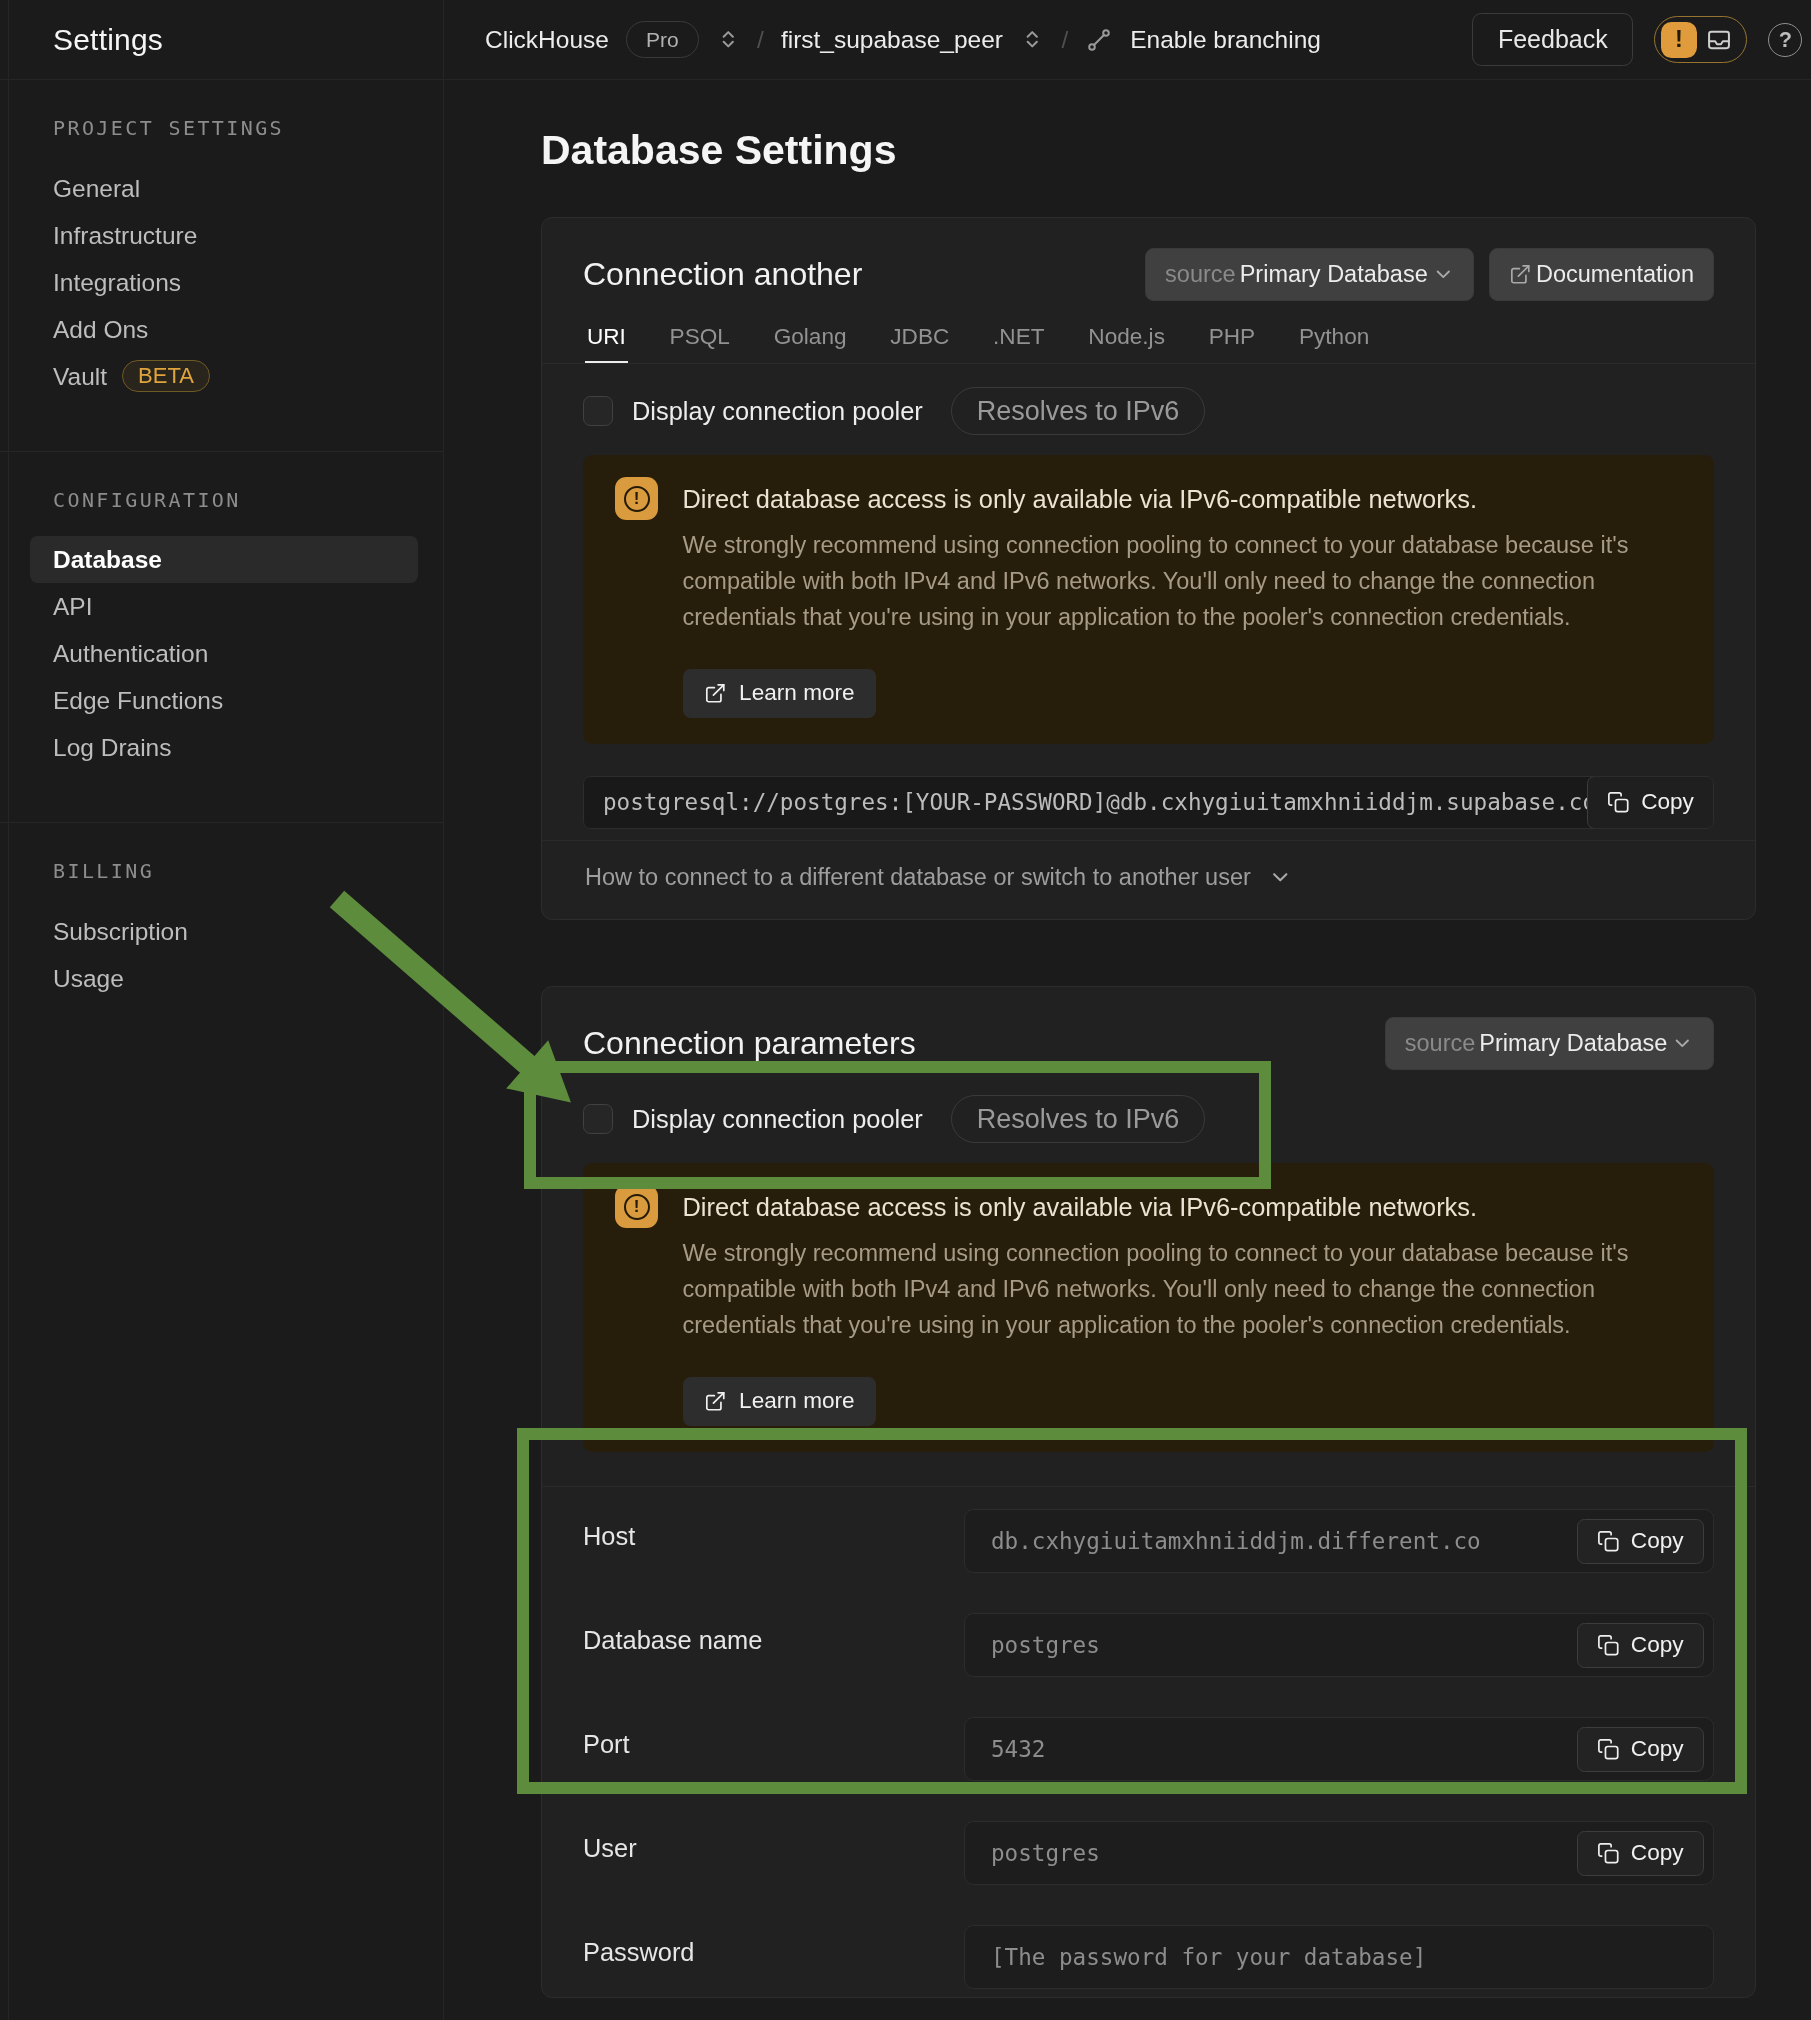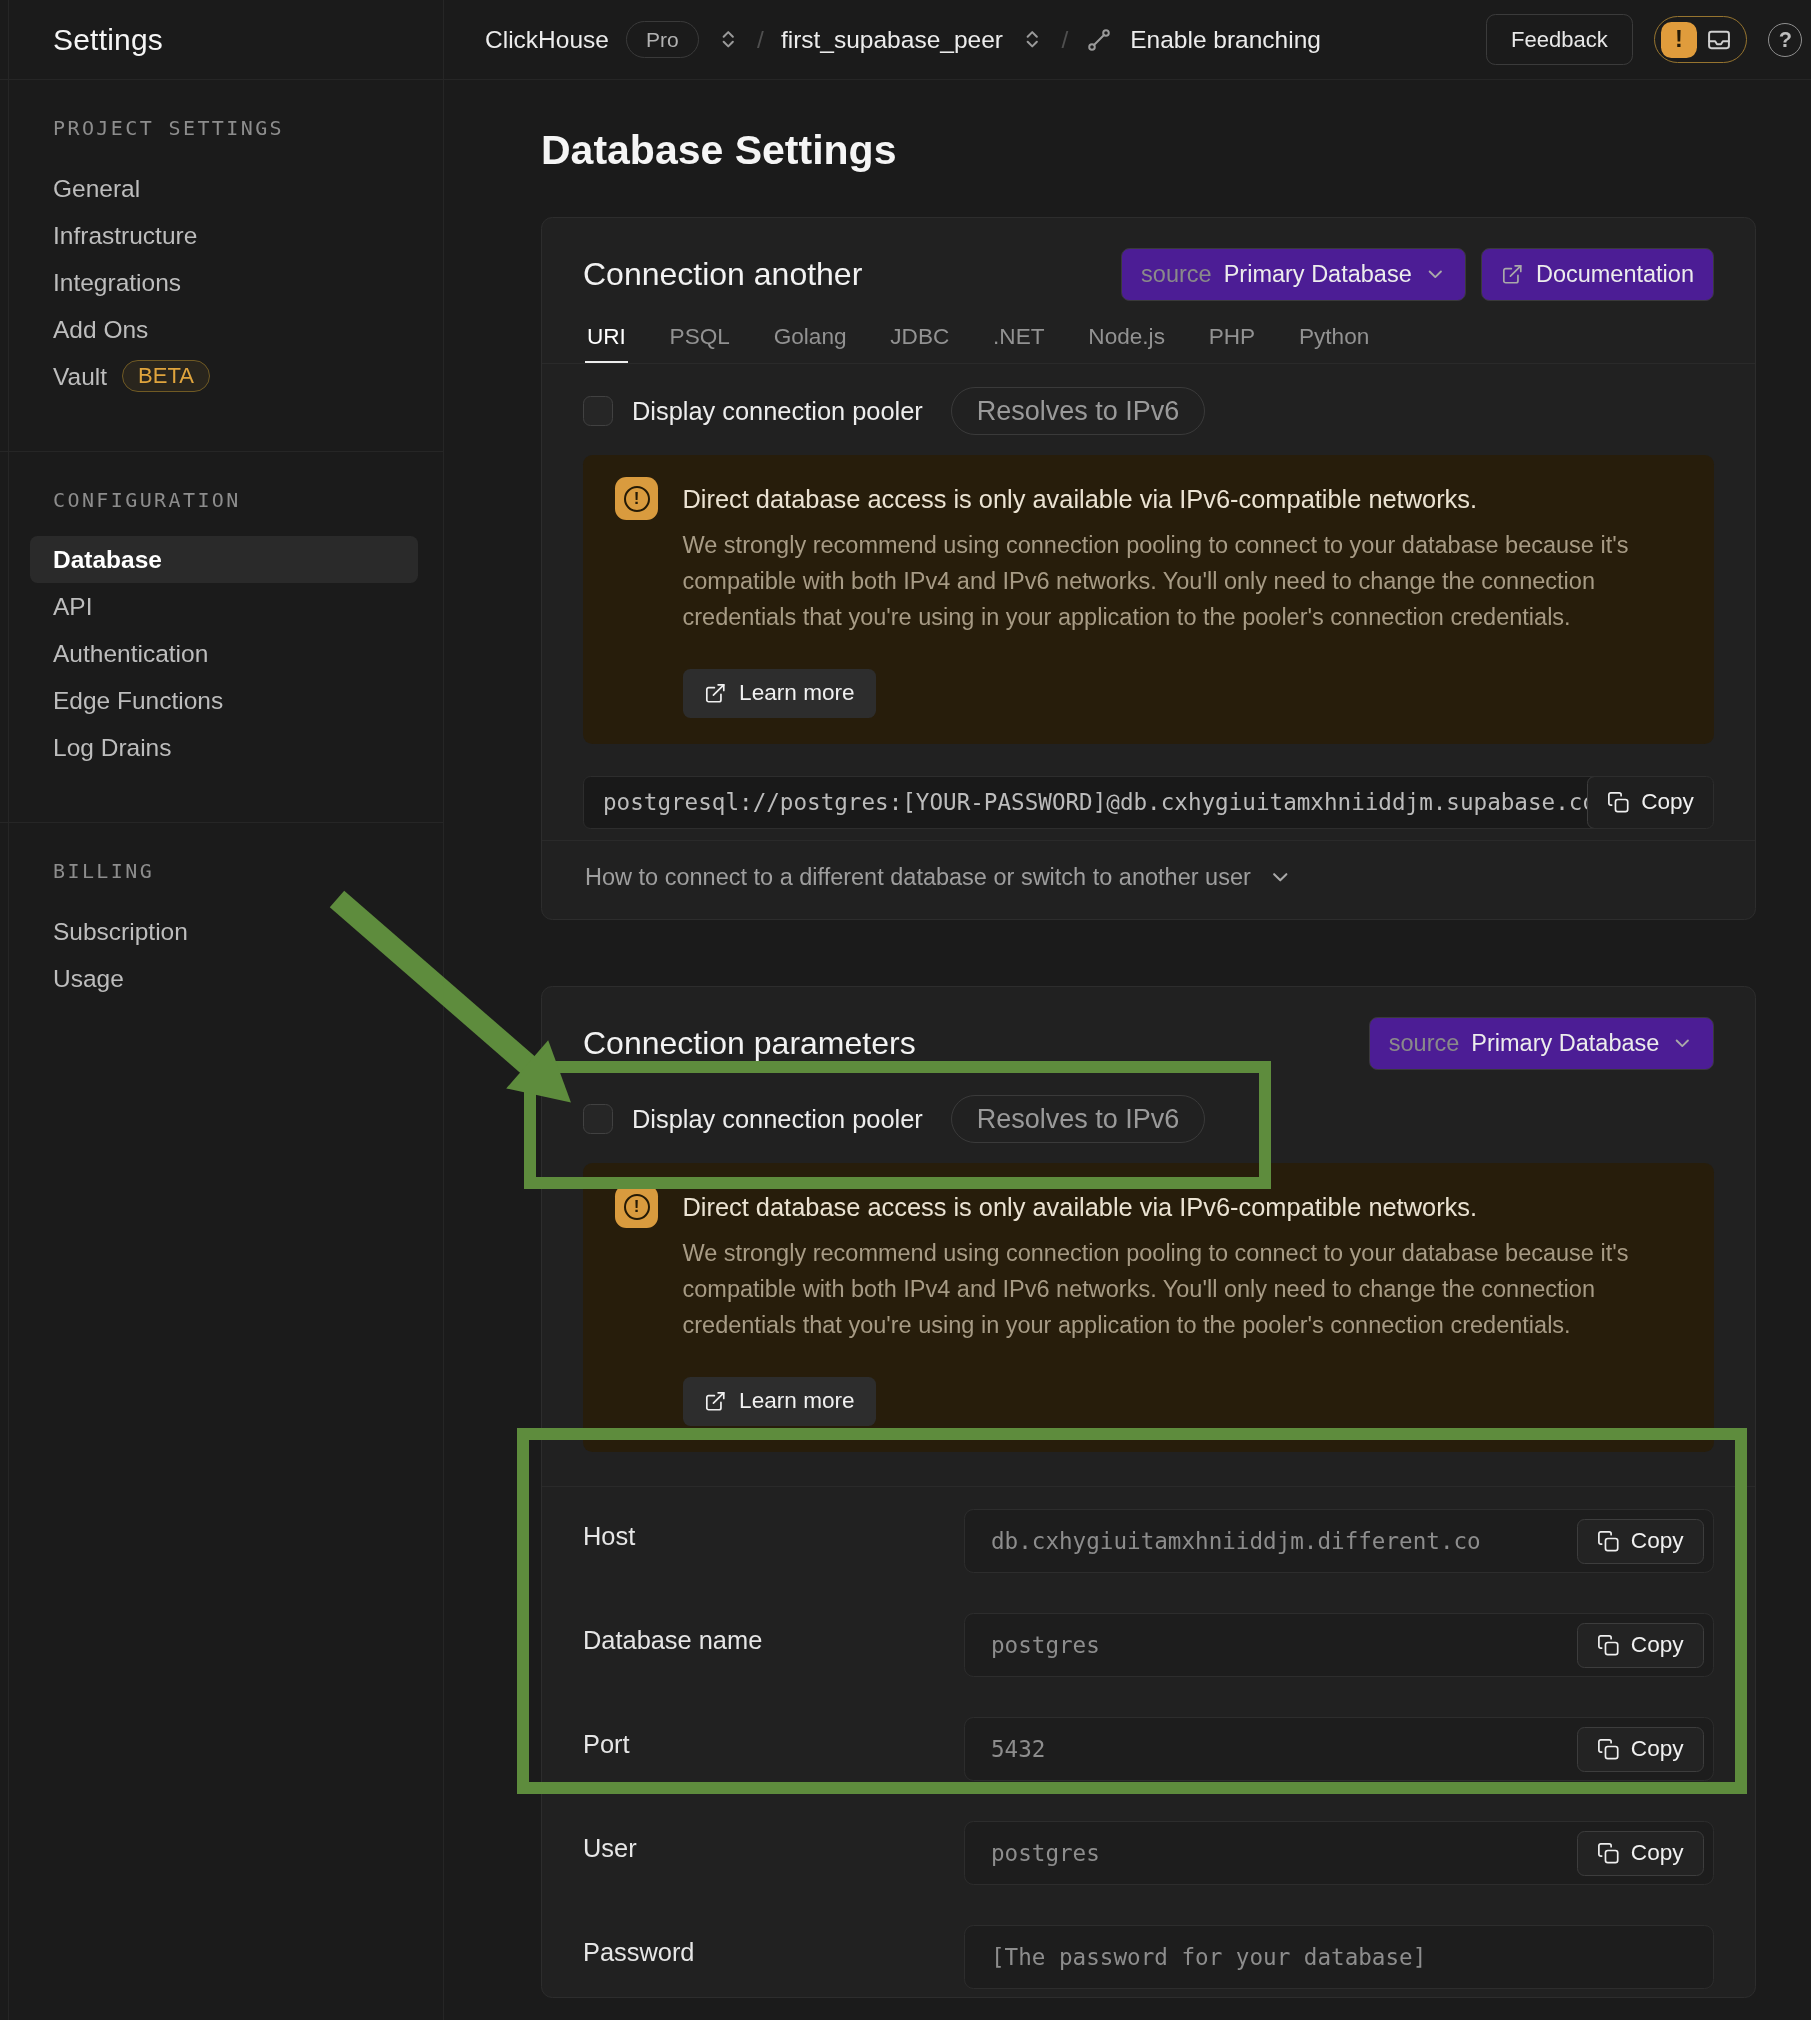--- a/index.html
+++ b/index.html
@@ -17,21 +17,21 @@
   .topbar { height:80px; border-bottom:0.9px solid #262626; display:flex; position:relative; z-index:4; }
   .topbar-left { width:444px; flex:none; border-right:0.9px solid #262626; display:flex; align-items:center; padding-left:53px; }
   .app-title { font-size:30px; font-weight:500; color:#f5f5f5; letter-spacing:0.2px; }
   .topbar-main { flex:1; display:flex; align-items:center; padding:0 21px 0 41px; }
   .crumbs { display:flex; align-items:center; gap:17px; font-size:24.5px; color:#ececec; }
   .pill { border:0.9px solid #3a3a3a; border-radius:941px; padding:5.6px 19px; font-size:21px; color:#b2b2b2; }
   .slash { color:#4f4f4f; font-size:24.5px; }
   .icon-dim { color:#9a9a9a; }
   .crumb-link { cursor:pointer; }
   .topbar-right { margin-left:auto; display:flex; align-items:center; gap:21px; }
-  .btn-feedback { background:transparent; border:0.9px solid #3b3b3b; border-radius:9.4px; color:#e8e8e8; font-size:22px; padding:11.3px 24.5px; }
+  .btn-feedback { background:transparent; border:0.9px solid #3b3b3b; border-radius:9.4px; color:#e8e8e8; font-size:25px; padding:11.3px 24.5px; }
   .avatar-group { border:0.9px solid #96742f; border-radius:941px; padding:4.7px 13px 4.7px 5.6px; display:flex; align-items:center; gap:8.5px; cursor:pointer; }
   .notif-badge { width:36px; height:36px; border-radius:10.4px; background:#e09c3c; color:#241a06; font-weight:bold; font-size:23.5px; display:flex; align-items:center; justify-content:center; }
   .help-btn { width:34px; height:34px; border-radius:50%; border:1.9px solid #8f8f8f; color:#bdbdbd; font-size:21.7px; font-weight:bold; display:flex; align-items:center; justify-content:center; margin-right:-11.3px; background:transparent; }
 
   
   .sidebar { position:absolute; left:0; top:80px; bottom:0; width:444px; border-right:0.9px solid #262626; z-index:3; }
   .side-sec { padding:36px 19px 51px 53px; border-bottom:0.9px solid #262626; }
   .side-sec.last { border-bottom:none; }
   .side-title { font-family:"DejaVu Sans Mono", monospace; font-size:20px; color:#8d8d8d; letter-spacing:2.4px; margin-bottom:24.5px; }
   .side-item { font-size:24.5px; color:#bdbdbd; line-height:47px; height:47px; display:flex; align-items:center; margin-left:-22.6px; margin-right:5.6px; padding-left:22.6px; border-radius:7.5px; cursor:pointer; white-space:nowrap; }
@@ -42,21 +42,21 @@
   .main { position:absolute; left:444px; top:80px; right:0; bottom:0; overflow:hidden; }
   .page-title { position:absolute; left:97px; top:47px; font-size:41px; font-weight:600; color:#f5f5f5; }
 
   .card { position:absolute; left:97px; right:56px; background:#212121; border:0.9px solid #2d2d2d; border-radius:11.3px; overflow:hidden; }
   .card-1 { top:137px; height:703px; }
   .card-2 { top:906px; height:1012px; }
 
   .card-head { display:flex; align-items:center; justify-content:space-between; padding:30px 41px 0; height:83px; }
   .card-title { font-size:32px; font-weight:500; color:#f2f2f2; }
   .head-actions { display:flex; gap:15px; }
-  .ui-btn { display:flex; align-items:center; gap:12px; border:0.9px solid #3a3a3a; border-radius:8.5px; background:#4c1d95; padding:0 19px; height:53px; font-size:23.5px; color:#ececec; }
+  .ui-btn { display:flex; align-items:center; gap:4px; border:0.9px solid #3a3a3a; border-radius:8.5px; background:#404040; padding:0 19px; height:53px; font-size:23.5px; color:#ececec; }
   .ui-btn .src { color:#8a8a8a; }
   .chev { color:#a9a9a9; }
 
   .tabs { display:flex; gap:40px; padding:24.5px 43px 0; border-bottom:0.9px solid #2a2a2a; }
   .tab { background:none; border:none; font-size:22.6px; line-height:22.6px; color:#929292; padding:0 1.9px 13px; border-bottom:2.8px solid transparent; }
   .tab.active { color:#ffffff; border-bottom-color:#ededed; }
 
   .card-body { padding:28px 41px 0; }
   .card-2 .card-body { padding-top:30px; }
 

